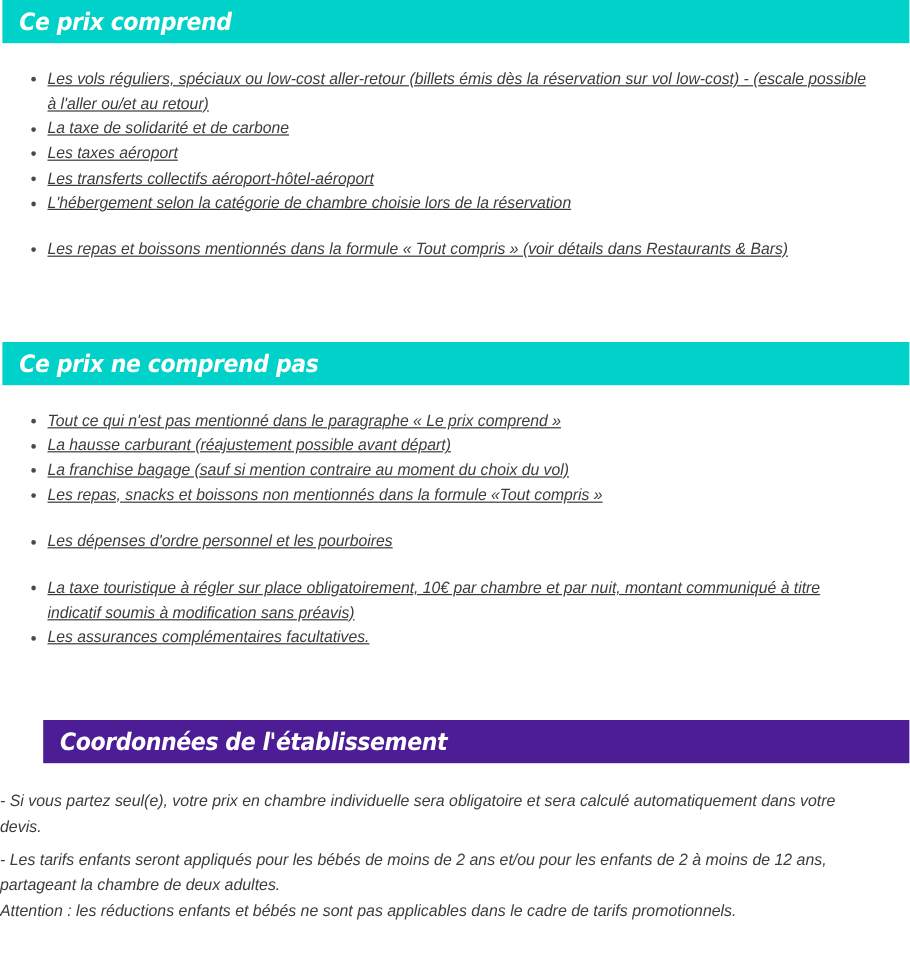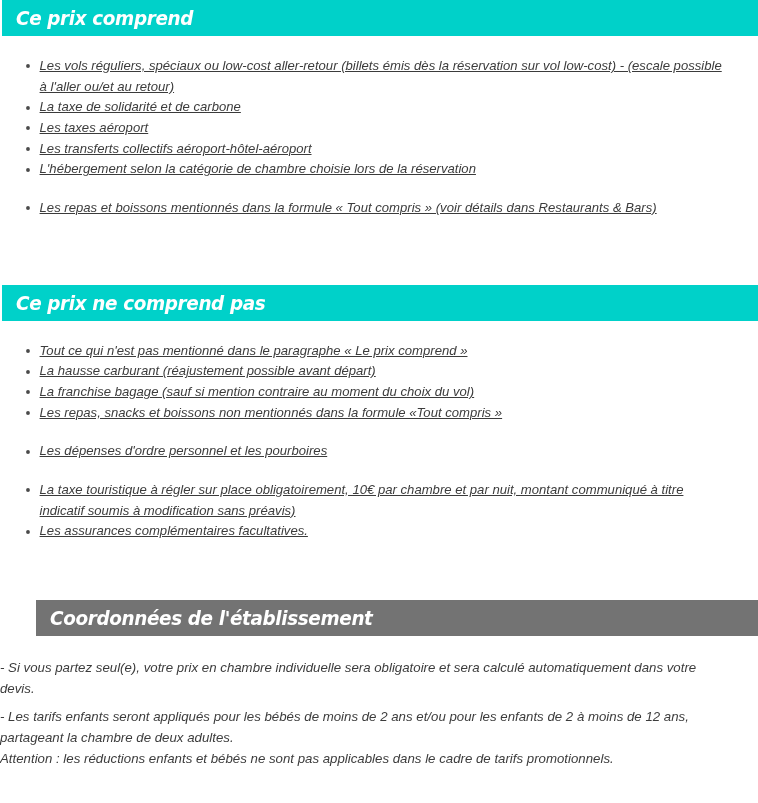--- a/index.html
+++ b/index.html
@@ -173,21 +173,21 @@
       </li>
       <li>
         <span class="dot"></span>
         <span>Les assurances complémentaires facultatives.</span>
       </li>
     </ul>
   </div>
 
   <div class="gap-2"></div>
 
-  <div class="banner" style="background: #737373; margin-left: 36px;">
+  <div class="banner" style="background: #4c1d95; margin-left: 36px;">
     <span class="banner-title" style="color: rgb(255, 255, 255);">Coordonnées de l'établissement</span>
   </div>
   <div class="gap-after-banner-3"></div>
 
   <div class="section-body">
     <p class="para">- Si vous partez seul(e), votre prix en chambre individuelle sera obligatoire et sera calculé automatiquement dans votre devis.</p>
     <div class="para-gap"></div>
     <p class="para">- Les tarifs enfants seront appliqués pour les bébés de moins de 2 ans et/ou pour les enfants de 2 à moins de 12 ans, partageant la chambre de deux adultes.</p>
     <p class="para">Attention : les réductions enfants et bébés ne sont pas applicables dans le cadre de tarifs promotionnels.</p>
   </div>

